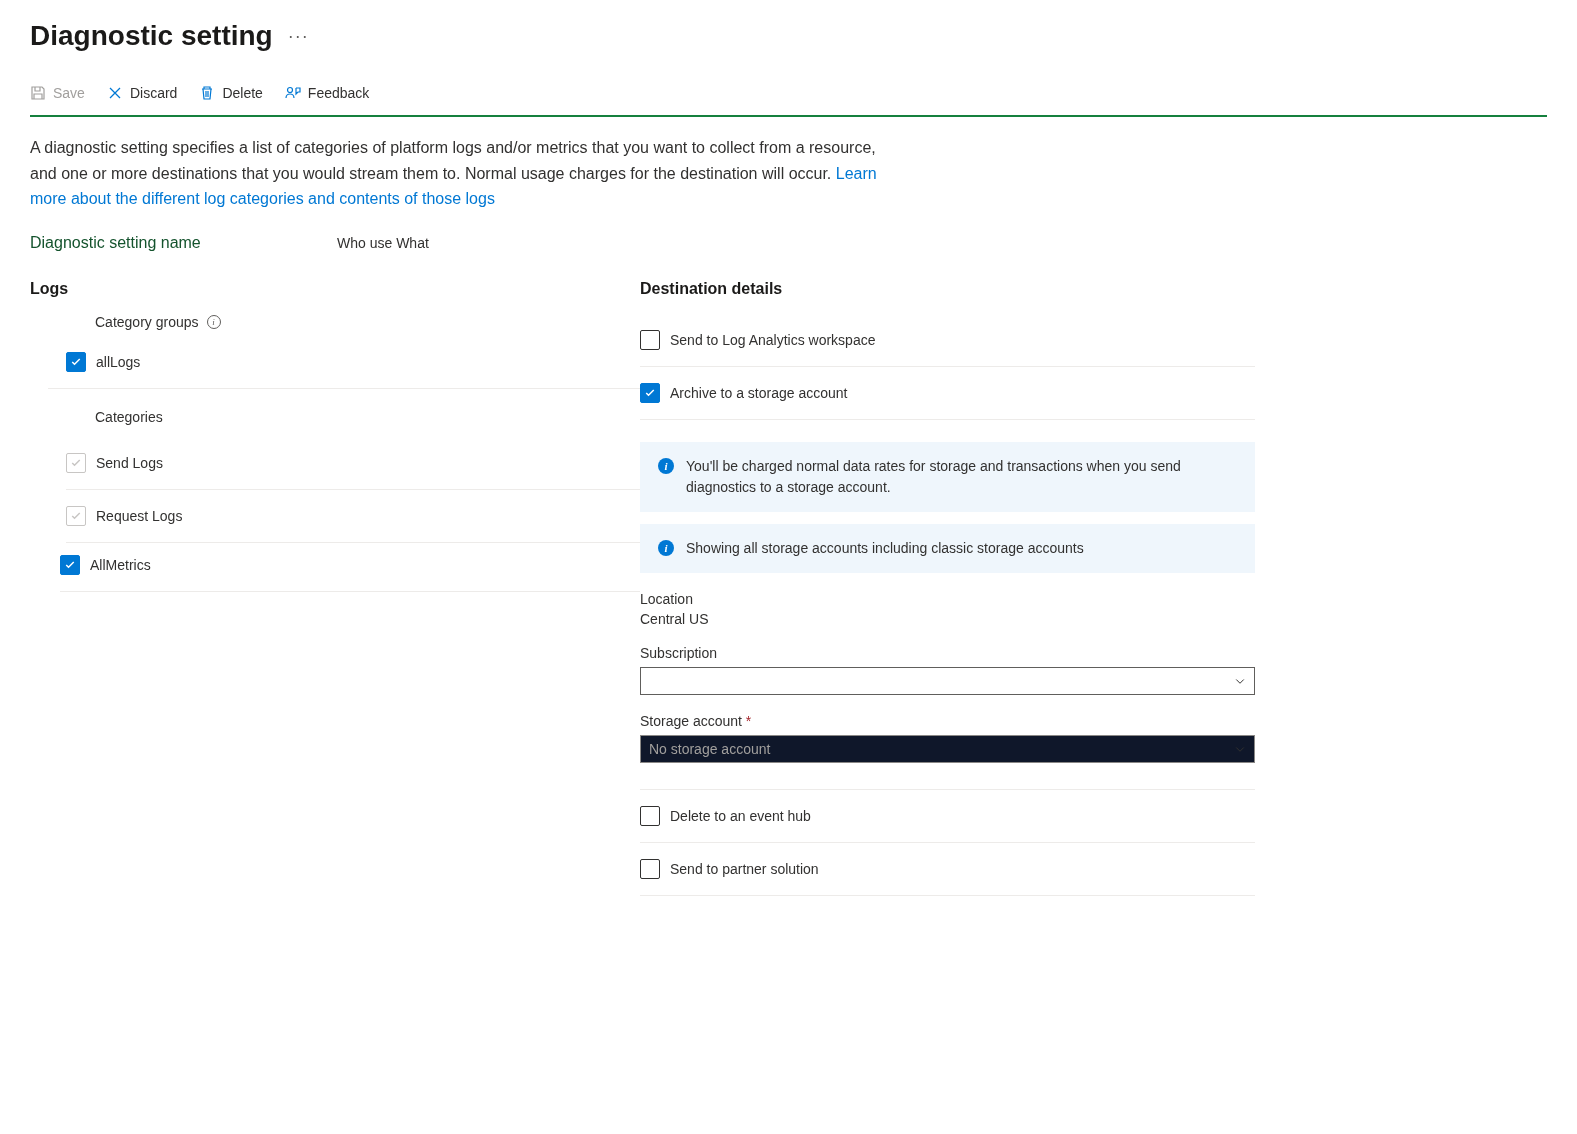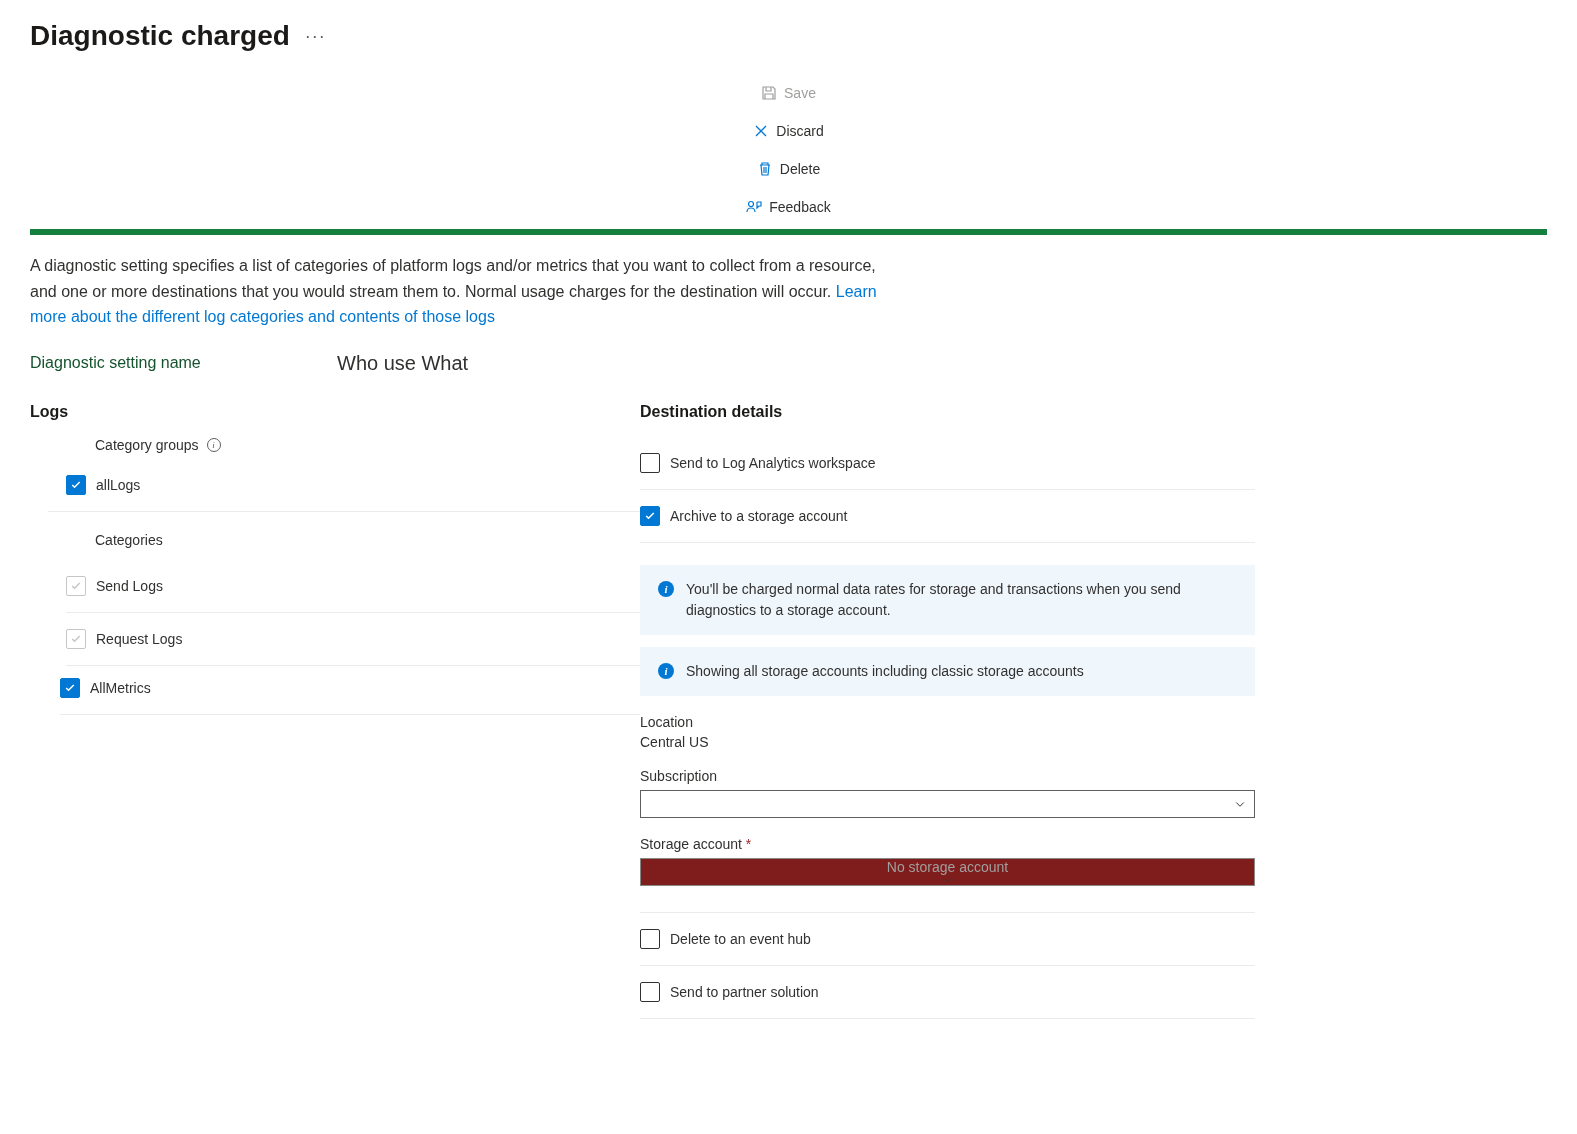--- a/index.html
+++ b/index.html
@@ -29,23 +29,22 @@
       font-size: 18px;
       color: #605e5c;
       letter-spacing: 1px;
       cursor: pointer;
     }
     .toolbar {
       display: flex;
       align-items: center;
       gap: 22px;
       padding: 8px 0 14px 0;
-      border-bottom: 6px solid #15803d;
+      border-bottom: 2px solid #15803d;
       margin-bottom: 18px;
-      flex-direction: column;
     }
     .toolbar-btn {
       display: flex;
       align-items: center;
       gap: 7px;
       background: none;
       border: none;
       font-size: 14px;
       color: #323130;
       cursor: pointer;
@@ -74,21 +73,21 @@
       display: flex;
       align-items: center;
       margin-bottom: 28px;
     }
     .name-label {
       width: 307px;
       font-size: 16px;
       color: #14532d;
     }
     .name-value {
-      font-size: 20px;
+      font-size: 14px;
       color: #323130;
     }
     .columns {
       display: flex;
     }
     .col-left {
       width: 610px;
     }
     .col-right {
       flex: 1;
@@ -236,39 +235,38 @@
       border: 1px solid #605e5c;
       height: 28px;
       display: flex;
       align-items: center;
       justify-content: space-between;
       padding: 0 8px;
       cursor: pointer;
       font-size: 14px;
     }
     .select-box.disabled-look {
-      background: #7f1d1d;
+      background: #0f172a;
       color: #a19f9d;
       border-color: #8a8886;
-      flex-direction: column;
     }
     .chevron-down {
       width: 12px;
       height: 12px;
     }
     .dest-border-bottom{
        border-bottom: 1px solid #edebe9;
        padding-bottom: 26px;
     }
   </style>
 </head>
 <body>
 
 <div class="page-header">
-  <h1 class="page-title">Diagnostic charged</h1>
+  <h1 class="page-title">Diagnostic setting</h1>
   <span class="more-icon">···</span>
 </div>
 
 <div class="toolbar">
   <button class="toolbar-btn disabled">
     <svg viewBox="0 0 16 16" fill="none" stroke="#a19f9d" stroke-width="1.2">
       <path d="M2 2h10l2 2v10H2V2z"></path>
         <path d="M5 2v4h5V2"></path>
         <path d="M4 14v-5h8v5"></path>
     </svg>

